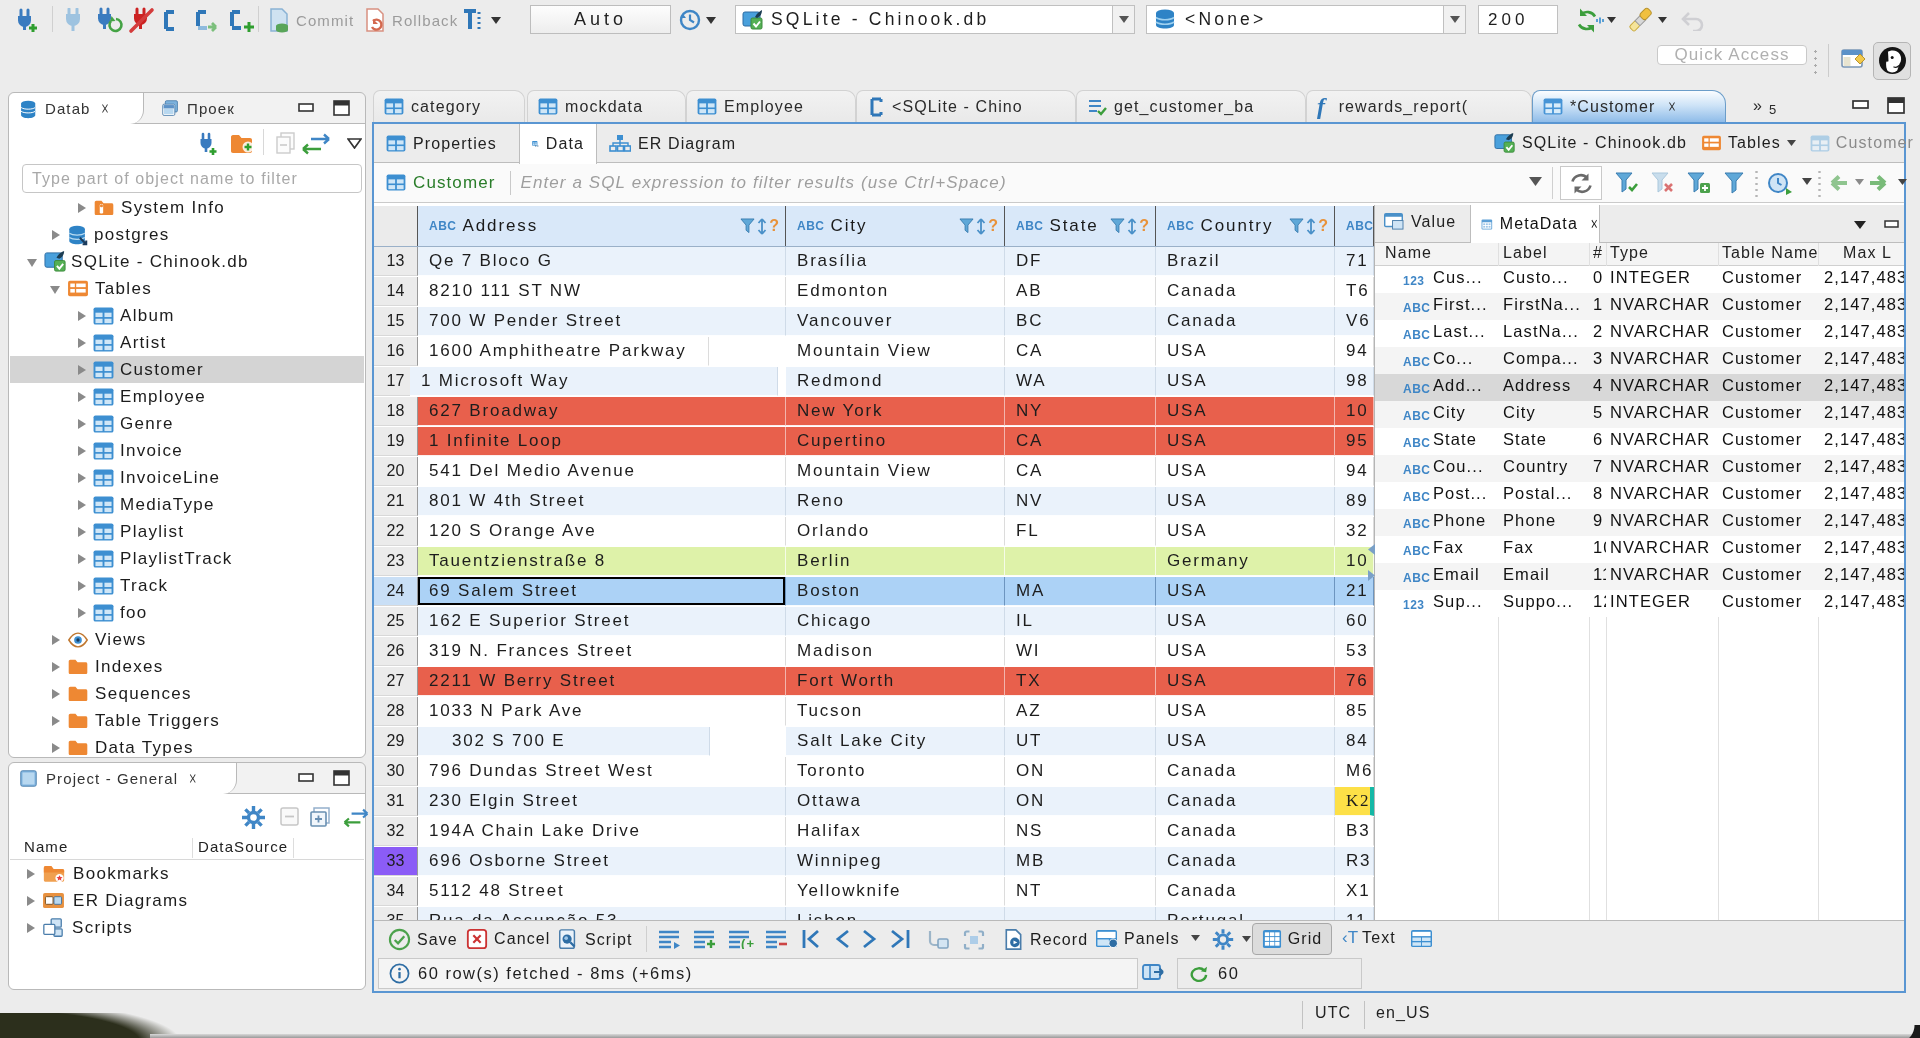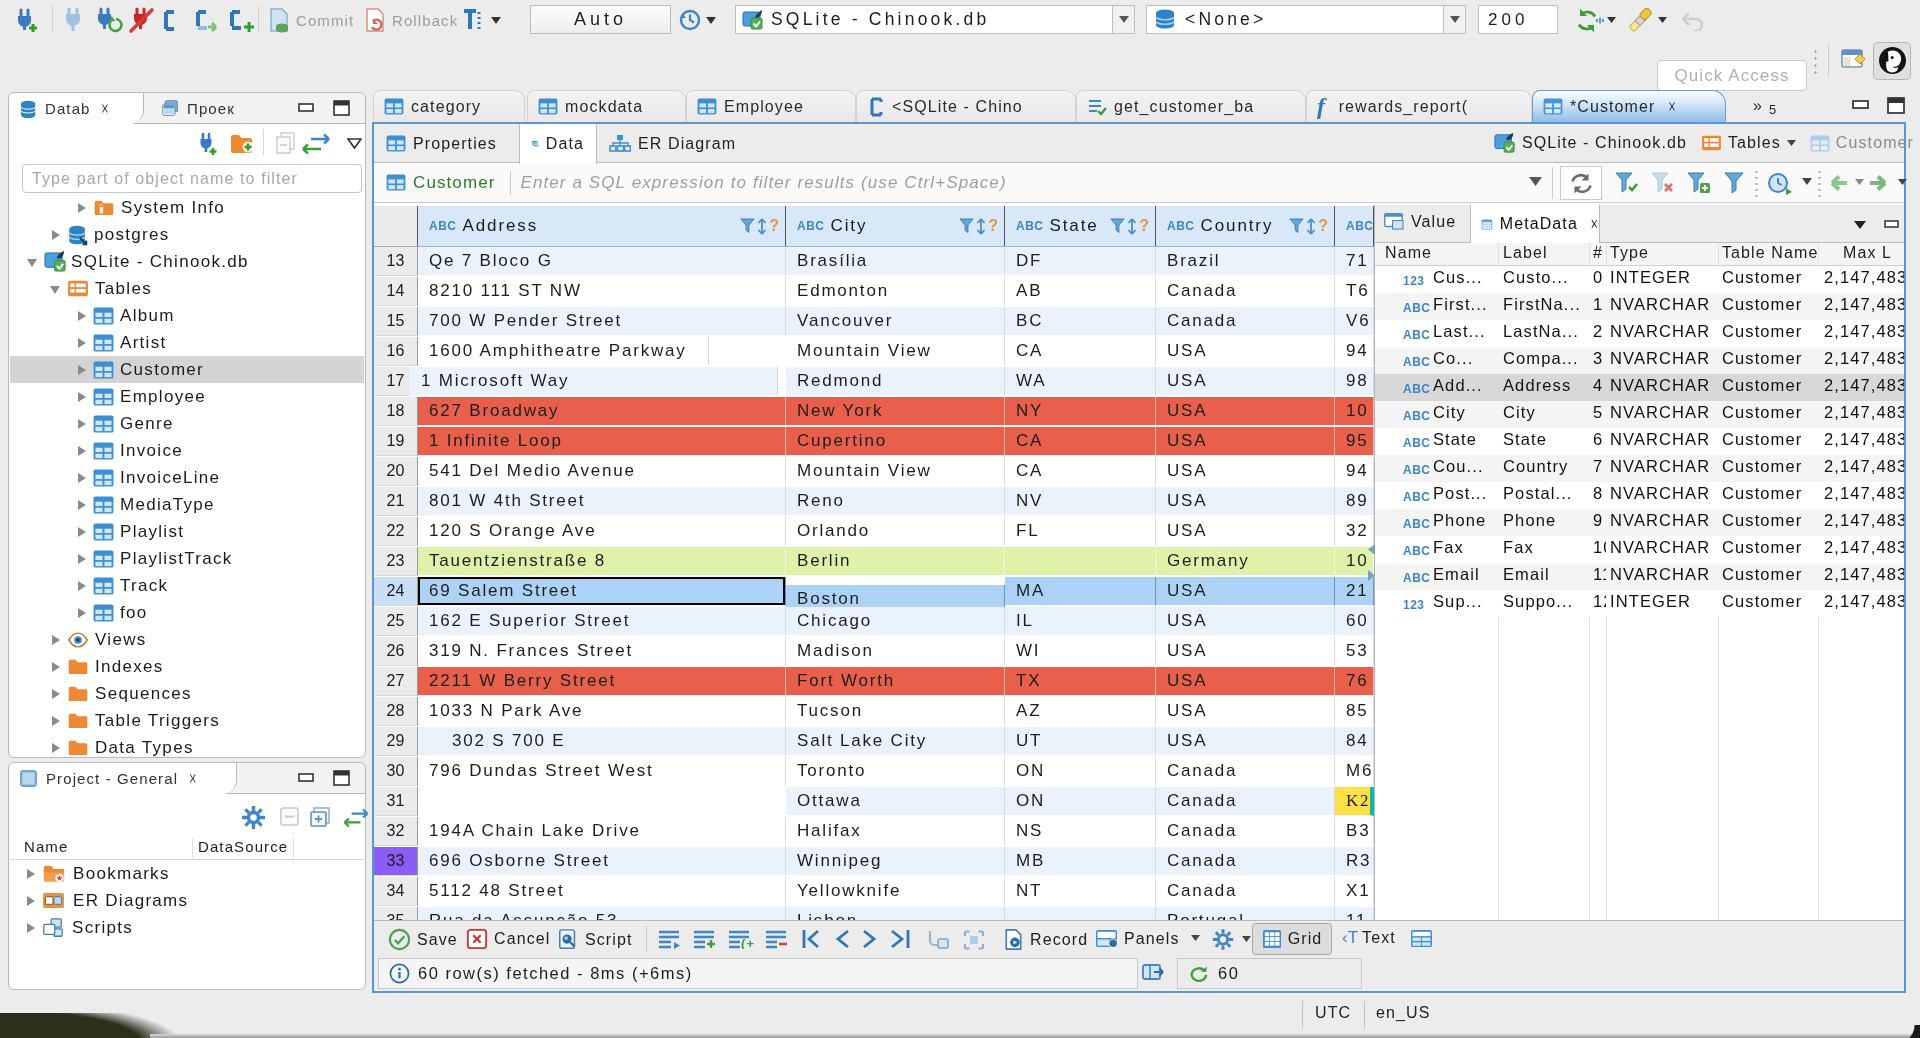--- a/index.html
+++ b/index.html
@@ -4,21 +4,21 @@
 html,body{width:1920px;height:1038px;font-family:"Liberation Sans",sans-serif;background:#ececec;overflow:hidden;position:relative;font-size:16px;letter-spacing:1.1px;color:#1d1d1d}
 .abs{position:absolute}
 svg{display:block}
 
 #tb1{position:absolute;left:0;top:0;width:1920px;height:40px;background:#ececec}
 #tb1 .it{position:absolute;top:8px;height:24px;display:flex;align-items:center;color:#9b9b9b;font-size:15px}
 .vsep{position:absolute;top:6px;width:1px;height:26px;background:#d0d0d0}
 .combo{position:absolute;top:5px;height:29px;background:#fff;border:1px solid #c0c0c0;display:flex;align-items:center}
 .combobtn{position:absolute;top:0;right:0;width:22px;height:27px;background:#f1f1f1;border-left:1px solid #c0c0c0;display:flex;align-items:center;justify-content:center;color:#555;font-size:11px}
 .autobox{position:absolute;top:5px;height:29px;border:1px solid #bdbdbd;background:linear-gradient(#fdfdfd,#ededed);display:flex;align-items:center;justify-content:center;font-size:15px;color:#222}
-#qa{position:absolute;left:1657px;top:60px;width:150px;height:31px;background:#fff;border:1px solid #c9c9c9;border-radius:4px;color:#b0b0b0;font-size:17px;display:flex;align-items:center;justify-content:center}
+#qa{position:absolute;left:1657px;top:45px;width:150px;height:20px;background:#fff;border:1px solid #c9c9c9;border-radius:4px;color:#b0b0b0;font-size:17px;display:flex;align-items:center;justify-content:center}
 
 .panel{position:absolute;background:#f2f2f2;border:1px solid #b9b9b9;border-radius:6px}
 .ptab{position:absolute;top:0;height:31px;display:flex;align-items:center;font-size:15px;color:#333;padding:0 10px}
 .ptab.act{background:#fff;border-right:1px solid #b9b9b9;border-top-left-radius:6px;border-bottom-right-radius:14px}
 .minmax{position:absolute;display:flex;gap:16px}
 .treerow{position:relative;height:27px;display:flex;align-items:center;font-size:17px;letter-spacing:1.3px;color:#1c1c1c;white-space:nowrap}
 .tarr{width:0;height:0;border-left:8px solid #8a8a8a;border-top:5px solid transparent;border-bottom:5px solid transparent;margin-right:7px}
 .tarrd{width:0;height:0;border-top:8px solid #8a8a8a;border-left:5px solid transparent;border-right:5px solid transparent;margin-right:7px;margin-top:2px}
 
 #sbar{position:absolute;left:0;top:995px;width:1920px;height:43px;background:#ececec;font-size:16px;color:#222}
@@ -816,21 +816,21 @@
         <div class="rn" style="background:#ebebeb">23</div>
         <div class="gc" style="left:44px;width:368px;background:#def2a9;border-right:1px solid #f6fbe8;">Tauentzienstraße 8</div>
         <div class="gc" style="left:412px;width:219px;background:#def2a9;border-right:1px solid #f6fbe8;">Berlin</div>
         <div class="gc" style="left:631px;width:151px;background:#def2a9;border-right:1px solid #f6fbe8;"></div>
         <div class="gc" style="left:782px;width:179px;background:#def2a9;border-right:1px solid #f6fbe8;">Germany</div>
         <div class="gc" style="left:961px;width:39px;background:#def2a9;border-right:1px solid #f6fbe8;">10</div>
       </div>
 <div class="grow" style="top:371px">
         <div class="rn" style="background:#c9dff6">24</div>
         <div class="gc" style="left:44px;width:368px;background:#acd2f6;border-right:1px solid #6d95bf;box-shadow:inset 0 0 0 2px #000;">69 Salem Street</div>
-        <div class="gc" style="left:412px;width:219px;background:#acd2f6;border-right:1px solid #6d95bf;margin-top:8px;">Boston</div>
+        <div class="gc" style="left:412px;width:219px;background:#acd2f6;border-right:1px solid #6d95bf;">Boston</div>
         <div class="gc" style="left:631px;width:151px;background:#acd2f6;border-right:1px solid #6d95bf;">MA</div>
         <div class="gc" style="left:782px;width:179px;background:#acd2f6;border-right:1px solid #6d95bf;">USA</div>
         <div class="gc" style="left:961px;width:39px;background:#acd2f6;border-right:1px solid #6d95bf;">21</div>
       </div>
 <div class="grow" style="top:401px">
         <div class="rn" style="background:#ebebeb">25</div>
         <div class="gc" style="left:44px;width:368px;background:#eaf2fb;border-right:1px solid #cfdbe8;">162 E Superior Street</div>
         <div class="gc" style="left:412px;width:219px;background:#eaf2fb;border-right:1px solid #cfdbe8;">Chicago</div>
         <div class="gc" style="left:631px;width:151px;background:#eaf2fb;border-right:1px solid #cfdbe8;">IL</div>
         <div class="gc" style="left:782px;width:179px;background:#eaf2fb;border-right:1px solid #cfdbe8;">USA</div>
@@ -855,36 +855,37 @@
 <div class="grow" style="top:491px">
         <div class="rn" style="background:#ebebeb">28</div>
         <div class="gc" style="left:44px;width:368px;background:#ffffff;border-right:1px solid #dcdcdc;">1033 N Park Ave</div>
         <div class="gc" style="left:412px;width:219px;background:#ffffff;border-right:1px solid #dcdcdc;">Tucson</div>
         <div class="gc" style="left:631px;width:151px;background:#ffffff;border-right:1px solid #dcdcdc;">AZ</div>
         <div class="gc" style="left:782px;width:179px;background:#ffffff;border-right:1px solid #dcdcdc;">USA</div>
         <div class="gc" style="left:961px;width:39px;background:#ffffff;border-right:1px solid #dcdcdc;">85</div>
       </div>
 <div class="grow" style="top:521px">
         <div class="rn" style="background:#ebebeb">29</div>
-        <div class="gc" style="left:44px;width:368px;background:#eaf2fb;border-right:1px solid #cfdbe8;padding-left:34px;">302 S 700 E</div>
+        <div class="gc" style="left:44px;width:292px;background:#eaf2fb;border-right:1px solid #cfdbe8;padding-left:34px;">302 S 700 E</div>
         <div class="gc" style="left:412px;width:219px;background:#eaf2fb;border-right:1px solid #cfdbe8;">Salt Lake City</div>
         <div class="gc" style="left:631px;width:151px;background:#eaf2fb;border-right:1px solid #cfdbe8;">UT</div>
         <div class="gc" style="left:782px;width:179px;background:#eaf2fb;border-right:1px solid #cfdbe8;">USA</div>
         <div class="gc" style="left:961px;width:39px;background:#eaf2fb;border-right:1px solid #cfdbe8;">84</div>
       </div>
 <div class="grow" style="top:551px">
         <div class="rn" style="background:#ebebeb">30</div>
         <div class="gc" style="left:44px;width:368px;background:#ffffff;border-right:1px solid #dcdcdc;">796 Dundas Street West</div>
         <div class="gc" style="left:412px;width:219px;background:#ffffff;border-right:1px solid #dcdcdc;">Toronto</div>
         <div class="gc" style="left:631px;width:151px;background:#ffffff;border-right:1px solid #dcdcdc;">ON</div>
         <div class="gc" style="left:782px;width:179px;background:#ffffff;border-right:1px solid #dcdcdc;">Canada</div>
         <div class="gc" style="left:961px;width:39px;background:#ffffff;border-right:1px solid #dcdcdc;">M6</div>
       </div>
 <div class="grow" style="top:581px">
         <div class="rn" style="background:#ebebeb">31</div>
+        <div class="gc" style="left:44px;width:368px;background:#eaf2fb;border-right:1px solid #cfdbe8;">230 Elgin Street</div>
         <div class="gc" style="left:412px;width:219px;background:#eaf2fb;border-right:1px solid #cfdbe8;">Ottawa</div>
         <div class="gc" style="left:631px;width:151px;background:#eaf2fb;border-right:1px solid #cfdbe8;">ON</div>
         <div class="gc" style="left:782px;width:179px;background:#eaf2fb;border-right:1px solid #cfdbe8;">Canada</div>
         <div class="gc" style="left:961px;width:39px;background:#fde047;border-right:4px solid #14b8a6;font-family:Liberation Serif, serif;">K2</div>
       </div>
 <div class="grow" style="top:611px">
         <div class="rn" style="background:#ebebeb">32</div>
         <div class="gc" style="left:44px;width:368px;background:#ffffff;border-right:1px solid #dcdcdc;">194A Chain Lake Drive</div>
         <div class="gc" style="left:412px;width:219px;background:#ffffff;border-right:1px solid #dcdcdc;">Halifax</div>
         <div class="gc" style="left:631px;width:151px;background:#ffffff;border-right:1px solid #dcdcdc;">NS</div>

